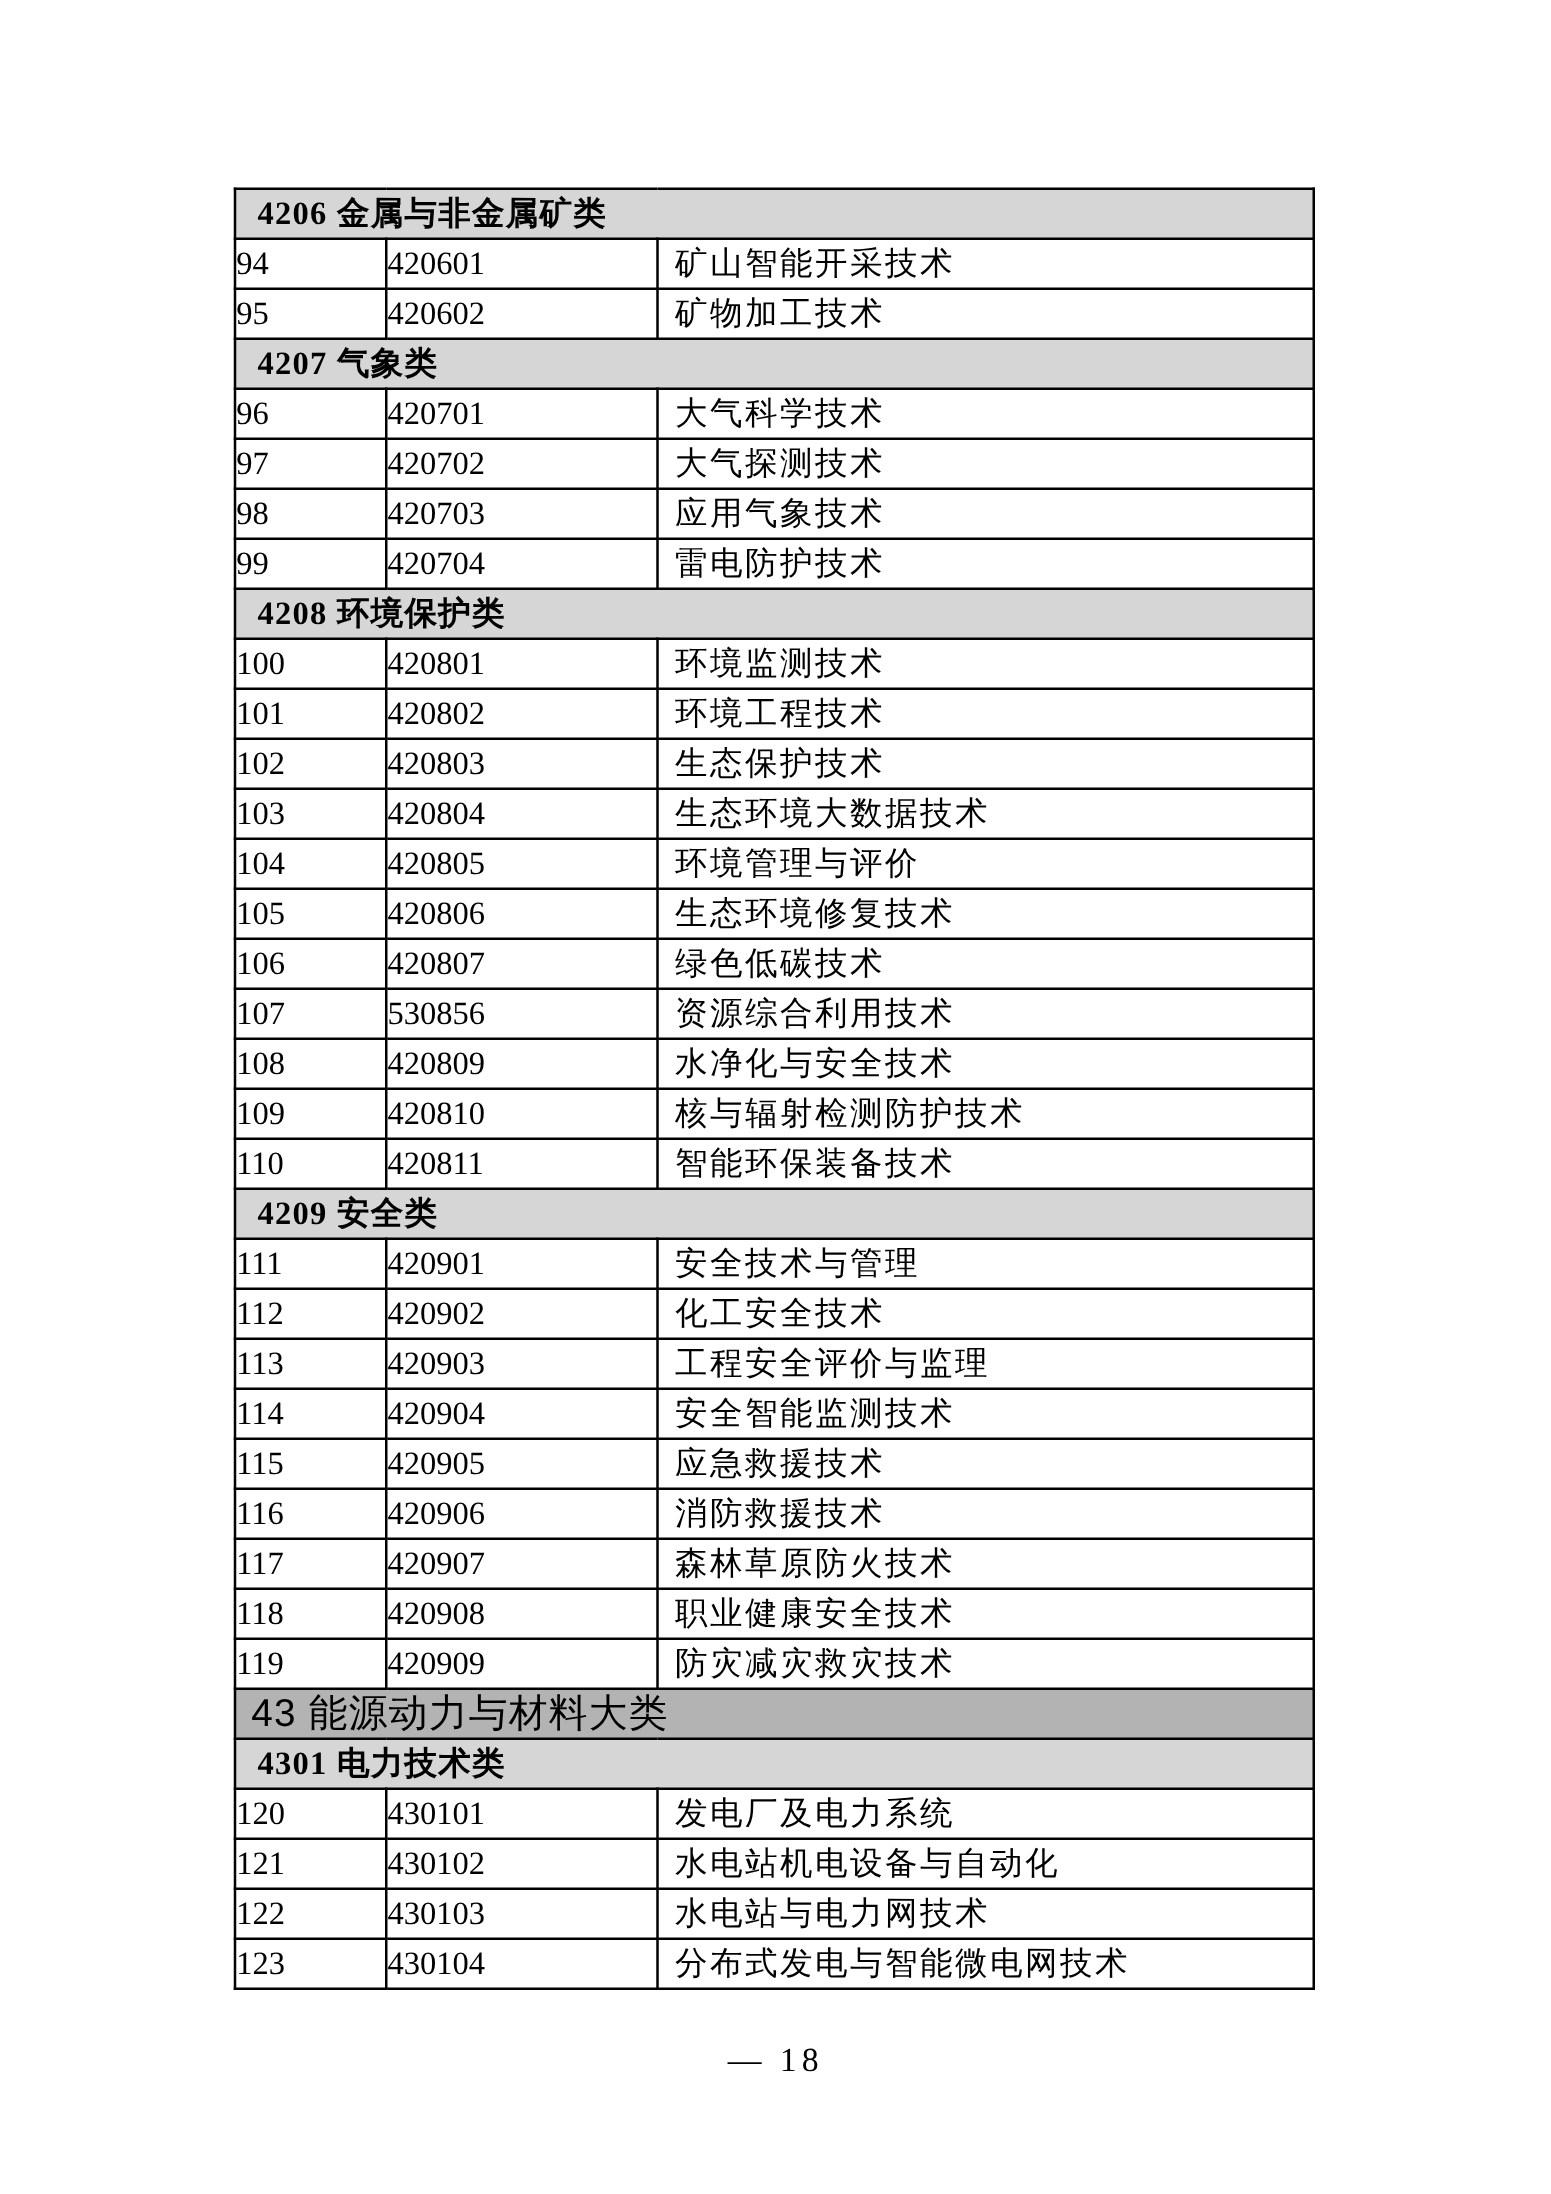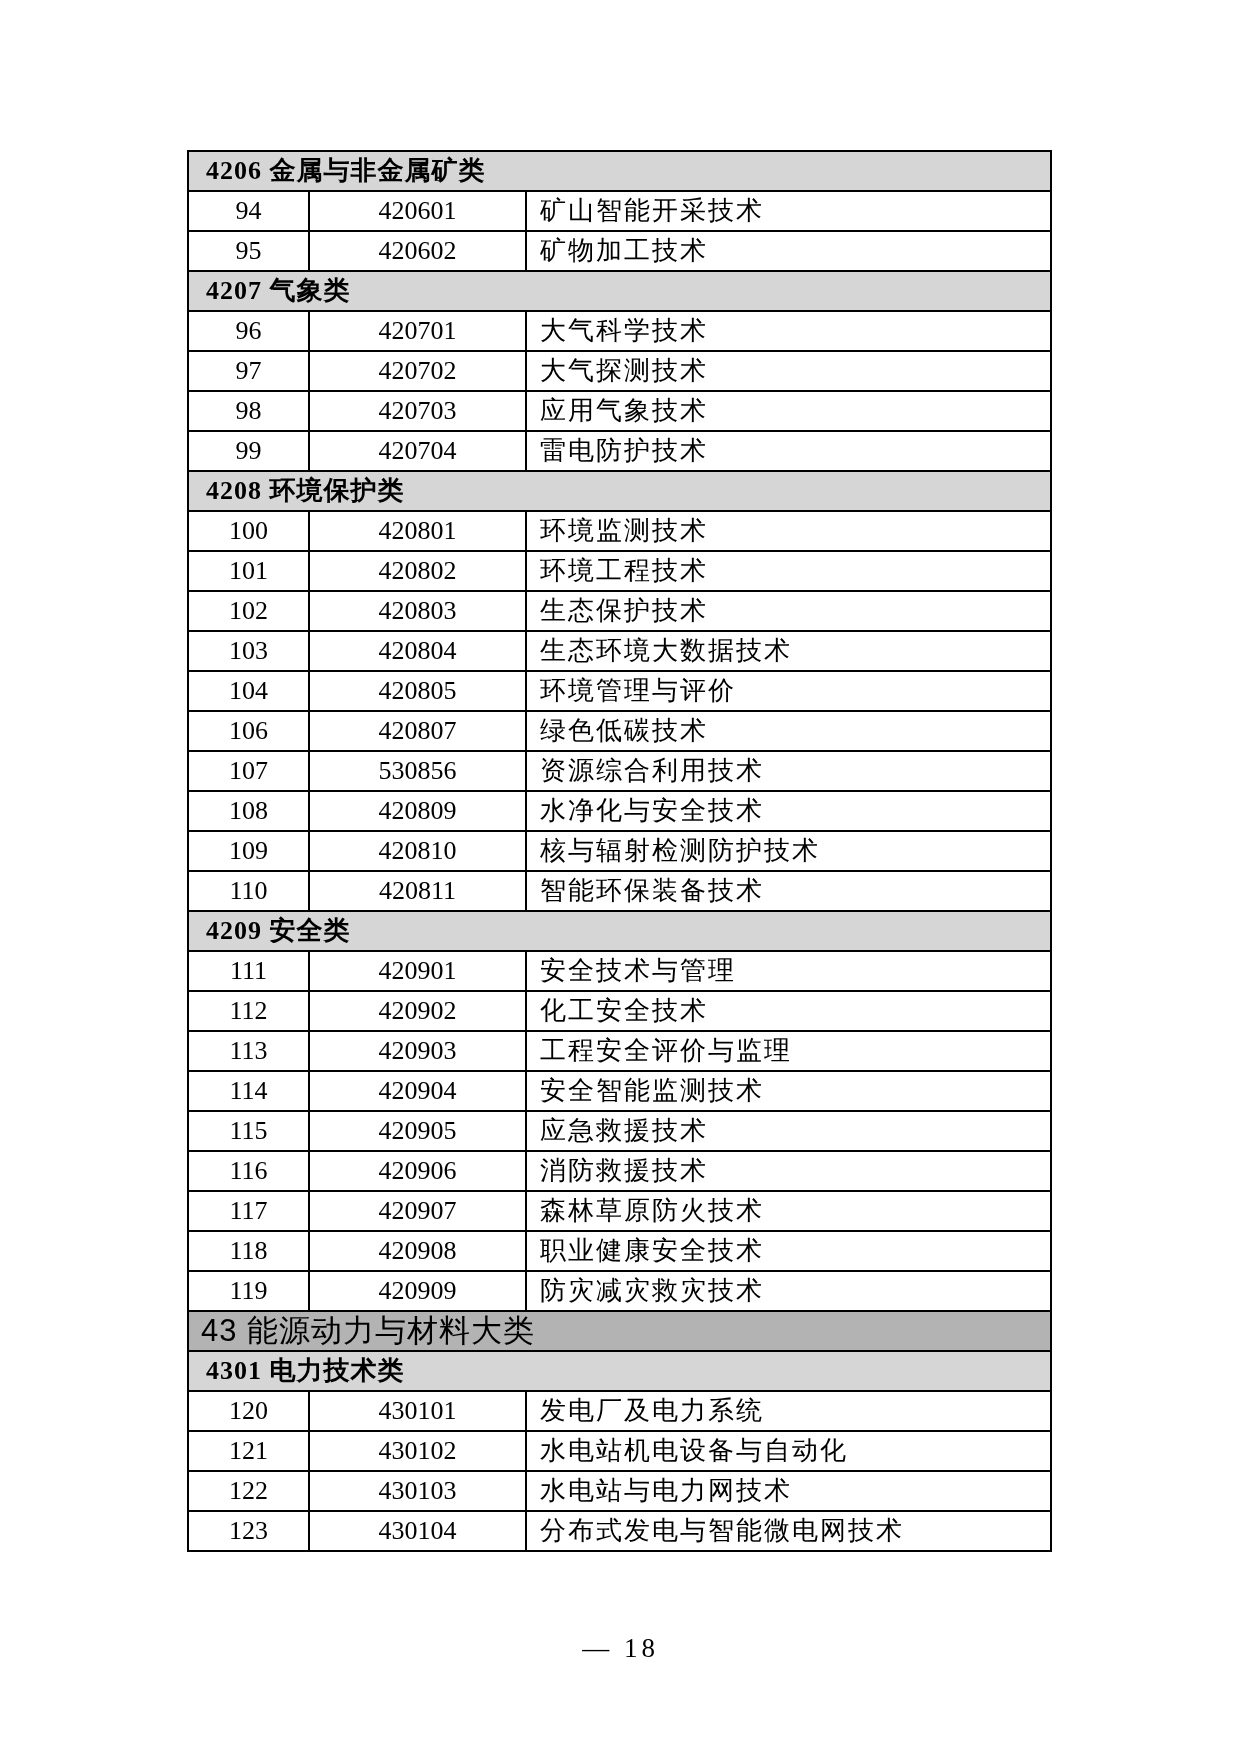--- a/index.html
+++ b/index.html
@@ -33,21 +33,20 @@
     box-sizing: border-box;
     padding: 0;
     font-size: 26px;
     line-height: 38px;
     vertical-align: middle;
     overflow: hidden;
     white-space: nowrap;
   }
   .codes-table td.no,
   .codes-table td.code {
-    text-align: center;
   }
   .codes-table td.name {
     text-align: left;
     padding-left: 13px;
     letter-spacing: 2px;
     margin-left: 32px;
   }
   .codes-table tr.section-row td {
     background: #d6d6d6;
     font-weight: bold;
@@ -143,20 +142,25 @@
           <td class="no">103</td>
           <td class="code">420804</td>
           <td class="name">生态环境大数据技术</td>
         </tr>
         <tr class="data-row">
           <td class="no">104</td>
           <td class="code">420805</td>
           <td class="name">环境管理与评价</td>
         </tr>
         <tr class="data-row">
+          <td class="no">105</td>
+          <td class="code">420806</td>
+          <td class="name">生态环境修复技术</td>
+        </tr>
+        <tr class="data-row">
           <td class="no">106</td>
           <td class="code">420807</td>
           <td class="name">绿色低碳技术</td>
         </tr>
         <tr class="data-row">
           <td class="no">107</td>
           <td class="code">530856</td>
           <td class="name">资源综合利用技术</td>
         </tr>
         <tr class="data-row">

